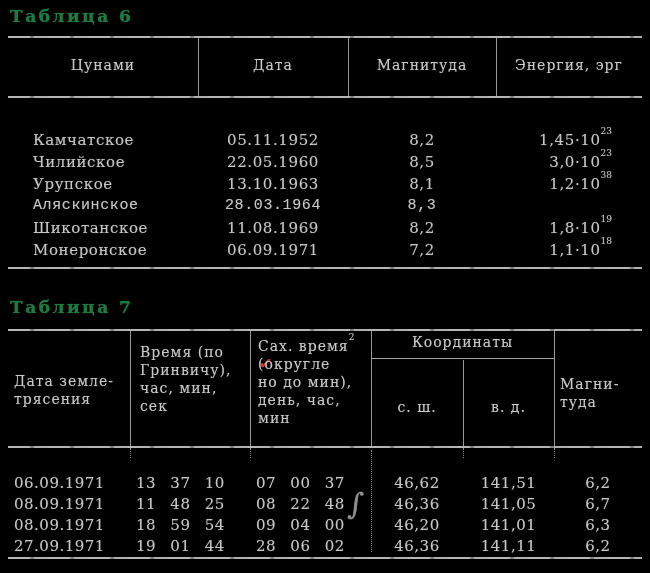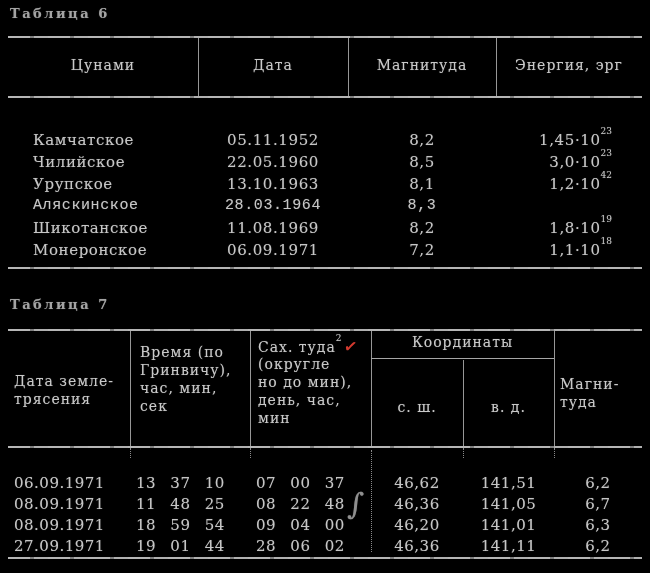--- a/index.html
+++ b/index.html
@@ -1,19 +1,19 @@
 <!DOCTYPE html>
 <html><head>
 <meta charset="utf-8">
 <style>
   html,body{margin:0;padding:0;background:#000;}
   .page{position:relative;width:650px;height:573px;background:#000000;
         font-family:"DejaVu Serif", serif;color:#c6c6c6;overflow:hidden;}
   .txt{text-shadow:0 0 1px rgba(225,225,225,.35);}
-  .caption{position:absolute;font-size:13px;font-weight:bold;letter-spacing:2.5px;color:#a3a3a3;}
+  .caption{position:absolute;font-size:17px;font-weight:bold;letter-spacing:2.5px;color:#15803d;}
   .hline{position:absolute;height:2px;
          background:repeating-linear-gradient(90deg,#b6b6b6 0 22px,#7f7f7f 22px 26px,#b0b0b0 26px 40px);}
   .hline.thin{height:1px;background:#a6a6a6;}
   .vline{position:absolute;width:1px;background:#979797;}
   .vdot{position:absolute;width:0;border-left:1px dotted #8a8a8a;}
   .hdr{position:absolute;font-size:14px;letter-spacing:1px;text-align:center;color:#c9c9c9;}
   .pre{white-space:pre-line;line-height:18px;text-align:left;}
   
   .row6{position:absolute;left:8px;width:634px;height:22px;font-size:15px;letter-spacing:.6px;}
   .row6 .c1{position:absolute;left:25px;}
@@ -65,21 +65,21 @@
     <div class="row6 txt" style="top:153px;">
       <span class="c1">Чилийское</span>
       <span class="c2">22.05.1960</span>
       <span class="c3">8,5</span>
       <span class="c4"><span>3,0·10</span><sup class="e">23</sup></span>
     </div>
     <div class="row6 txt" style="top:175px;">
       <span class="c1">Урупское</span>
       <span class="c2">13.10.1963</span>
       <span class="c3">8,1</span>
-      <span class="c4"><span>1,2·10</span><sup class="e">42</sup></span>
+      <span class="c4"><span>1,2·10</span><sup class="e">38</sup></span>
     </div>
     <div class="row6 txt" style="top:197px;font-family:Liberation Mono, monospace;">
       <span class="c1">Аляскинское</span>
       <span class="c2">28.03.1964</span>
       <span class="c3">8,3</span>
     </div>
     <div class="row6 txt" style="top:219px;">
       <span class="c1">Шикотанское</span>
       <span class="c2">11.08.1969</span>
       <span class="c3">8,2</span>
@@ -110,21 +110,21 @@
     <div class="hline thin" style="left:371px;top:358px;width:183px;"></div>
 
     <div class="hdr pre txt" style="left:14px;top:372px;width:112px;">Дата земле-
 трясения</div>
     <div class="hdr pre txt" style="left:140px;top:343px;width:108px;">Время (по
 Гринвичу),
 час, мин,
 сек</div>
 
     <div class="hdr txt" style="left:258px;top:337px;width:112px;text-align:left;">
-      <span>Сах. туда</span><sup class="fn">2</sup><span class="red">✓</span>
+      <span>Сах. время</span><sup class="fn">2</sup><span class="red">✓</span>
     </div>
     <div class="hdr pre txt" style="left:258px;top:355px;width:112px;">(округле
 но до мин),
 день, час,
 мин</div>
 
     <div class="hdr txt" style="left:371px;top:399px;width:92px;">с. ш.</div>
     <div class="hdr txt" style="left:463px;top:399px;width:91px;">в. д.</div>
     <div class="hdr pre txt" style="left:560px;top:375px;width:80px;">Магни-
 туда</div>

